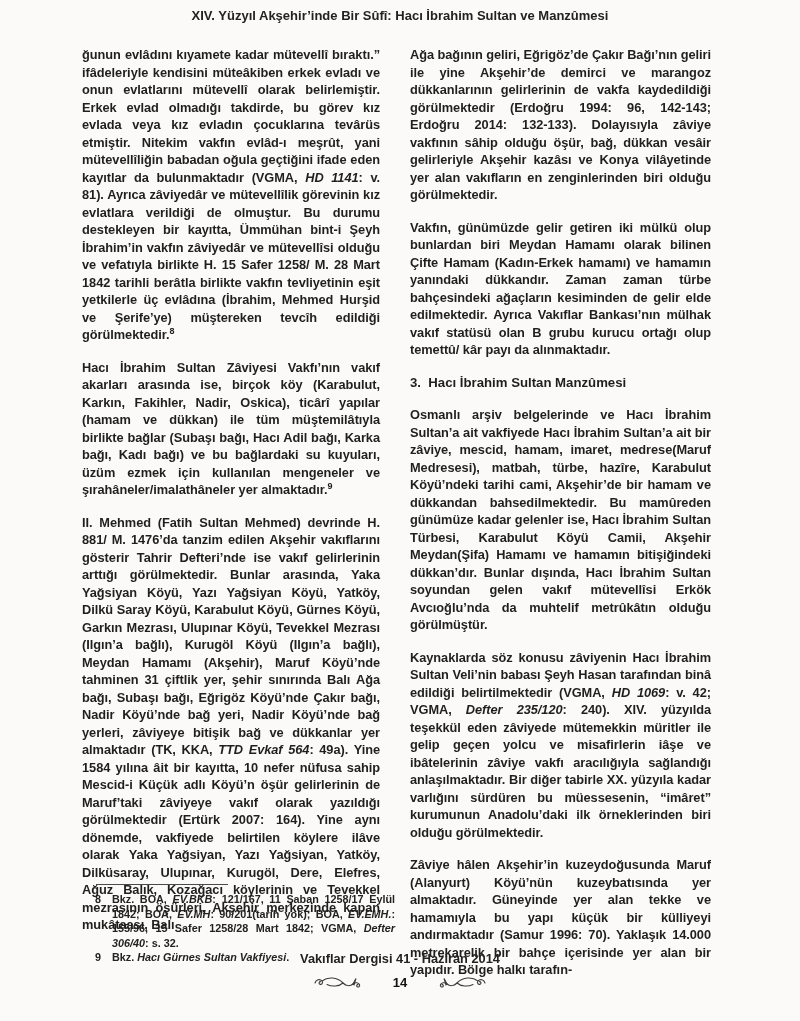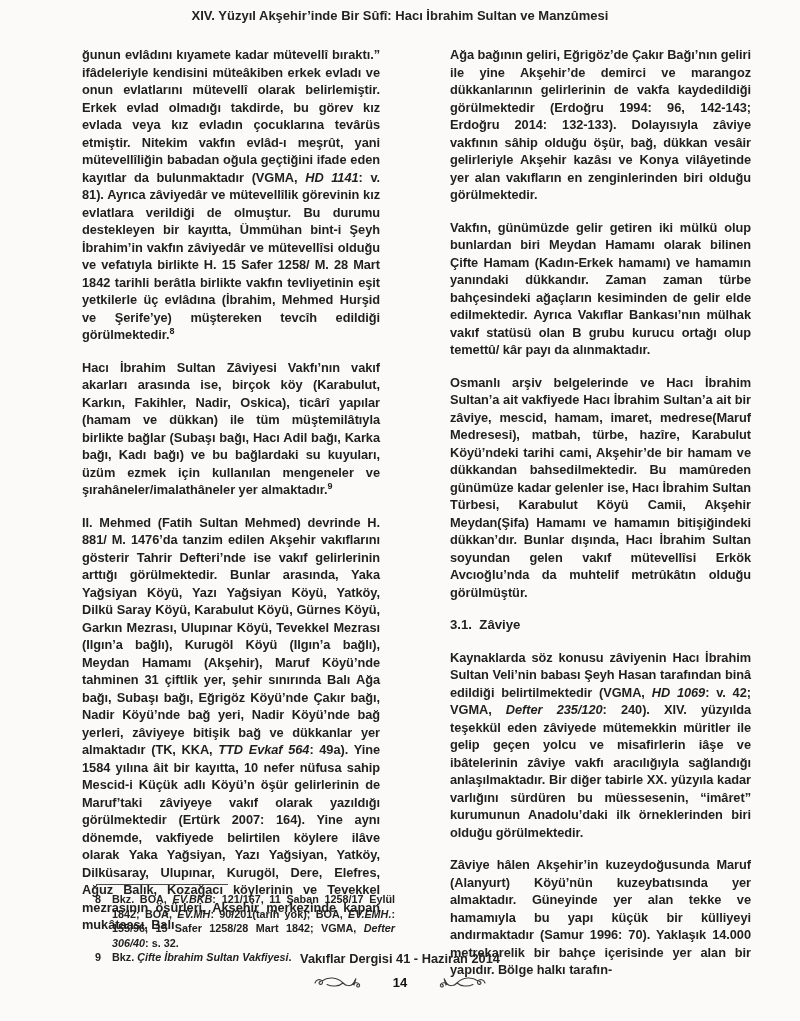--- a/index.html
+++ b/index.html
@@ -12,21 +12,21 @@
   .page{
     position:relative;width:800px;height:1021px;
     background:#fbfaf8;overflow:hidden;font-weight:bold;
   }
   .running-title{
     position:absolute;top:8px;left:0;right:0;
     text-align:center;font-size:13px;color:#222;
   }
   .column{position:absolute;top:46px;}
   .col-left{left:82px;width:298px;}
-  .col-right{left:410px;width:301px;margin-left:40px;}
+  .col-right{left:410px;width:301px;}
   p.body{
     font-size:12.8px;line-height:17.5px;text-align:justify;
     margin:0 0 15px 0;letter-spacing:-0.05px;
   }
   p.heading{
     font-size:13.2px;line-height:17.5px;margin:2px 0 15px 0;
   }
   p.heading b{letter-spacing:0;}
   sup{font-size:9px;vertical-align:super;line-height:0;}
   .footnotes{
@@ -57,36 +57,36 @@
 
   <div class="column col-left">
       <p class="body"><span>ğunun evlâdını kıyamete kadar mütevellî bıraktı.” ifâdeleriyle kendisini müteâkiben erkek evladı ve onun evlatlarını mütevellî olarak belirlemiştir. Erkek evlad olmadığı takdirde, bu görev kız evlada veya kız evladın çocuklarına tevârüs etmiştir. Nitekim vakfın evlâd-ı meşrût, yani mütevellîliğin babadan oğula geçtiğini ifade eden kayıtlar da bulunmaktadır (VGMA, </span><i>HD 1141</i><span>: v. 81). Ayrıca zâviyedâr ve mütevellîlik görevinin kız evlatlara verildiği de olmuştur. Bu durumu destekleyen bir kayıtta, Ümmühan bint-i Şeyh İbrahim’in vakfın zâviyedâr ve mütevellîsi olduğu ve vefatıyla birlikte H. 15 Safer 1258/ M. 28 Mart 1842 tarihli berâtla birlikte vakfın tevliyetinin eşit yetkilerle üç evlâdına (İbrahim, Mehmed Hurşid ve Şerife’ye) müştereken tevcîh edildiği görülmektedir.</span><sup>8</sup></p>
       <p class="body"><span>Hacı İbrahim Sultan Zâviyesi Vakfı’nın vakıf akarları arasında ise, birçok köy (Karabulut, Karkın, Fakihler, Nadir, Oskica), ticârî yapılar (hamam ve dükkan) ile tüm müştemilâtıyla birlikte bağlar (Subaşı bağı, Hacı Adil bağı, Karka bağı, Kadı bağı) ve bu bağlardaki su kuyuları, üzüm ezmek için kullanılan mengeneler ve şırahâneler/imalathâneler yer almaktadır.</span><sup>9</sup></p>
       <p class="body"><span>II. Mehmed (Fatih Sultan Mehmed) devrinde H. 881/ M. 1476’da tanzim edilen Akşehir vakıflarını gösterir Tahrir Defteri’nde ise vakıf gelirlerinin arttığı görülmektedir. Bunlar arasında, Yaka Yağsiyan Köyü, Yazı Yağsiyan Köyü, Yatköy, Dilkü Saray Köyü, Karabulut Köyü, Gürnes Köyü, Garkın Mezrası, Ulupınar Köyü, Tevekkel Mezrası (Ilgın’a bağlı), Kurugöl Köyü (Ilgın’a bağlı), Meydan Hamamı (Akşehir), Maruf Köyü’nde tahminen 31 çiftlik yer, şehir sınırında Balı Ağa bağı, Subaşı bağı, Eğrigöz Köyü’nde Çakır bağı, Nadir Köyü’nde bağ yeri, Nadir Köyü’nde bağ yerleri, zâviyeye bitişik bağ ve dükkanlar yer almaktadır (TK, KKA, </span><i>TTD Evkaf 564</i><span>: 49a). Yine 1584 yılına âit bir kayıtta, 10 nefer nüfusa sahip Mescid-i Küçük adlı Köyü’n öşür gelirlerinin de Maruf’taki zâviyeye vakıf olarak yazıldığı görülmektedir (Ertürk 2007: 164). Yine aynı dönemde, vakfiyede belirtilen köylere ilâve olarak Yaka Yağsiyan, Yazı Yağsiyan, Yatköy, Dilküsaray, Ulupınar, Kurugöl, Dere, Elefres, Ağuz Balık, Kozağacı köylerinin ve Tevekkel mezrasının öşürleri, Akşehir merkezinde kapan mukâtaası, Balı</span></p>
     </div>
 
   <div class="column col-right">
       <p class="body"><span>Ağa bağının geliri, Eğrigöz’de Çakır Bağı’nın geliri ile yine Akşehir’de demirci ve marangoz dükkanlarının gelirlerinin de vakfa kaydedildiği görülmektedir (Erdoğru 1994: 96, 142-143; Erdoğru 2014: 132-133). Dolayısıyla zâviye vakfının sâhip olduğu öşür, bağ, dükkan vesâir gelirleriyle Akşehir kazâsı ve Konya vilâyetinde yer alan vakıfların en zenginlerinden biri olduğu görülmektedir.</span></p>
       <p class="body"><span>Vakfın, günümüzde gelir getiren iki mülkü olup bunlardan biri Meydan Hamamı olarak bilinen Çifte Hamam (Kadın-Erkek hamamı) ve hamamın yanındaki dükkandır. Zaman zaman türbe bahçesindeki ağaçların kesiminden de gelir elde edilmektedir. Ayrıca Vakıflar Bankası’nın mülhak vakıf statüsü olan B grubu kurucu ortağı olup temettû/ kâr payı da alınmaktadır.</span></p>
+      <p class="heading"><span>3.&nbsp;&nbsp;</span><b>Hacı İbrahim Sultan Manzûmesi</b></p>
       <p class="body"><span>Osmanlı arşiv belgelerinde ve Hacı İbrahim Sultan’a ait vakfiyede Hacı İbrahim Sultan’a ait bir zâviye, mescid, hamam, imaret, medrese(Maruf Medresesi), matbah, türbe, hazîre, Karabulut Köyü’ndeki tarihi cami, Akşehir’de bir hamam ve dükkandan bahsedilmektedir. Bu mamûreden günümüze kadar gelenler ise, Hacı İbrahim Sultan Türbesi, Karabulut Köyü Camii, Akşehir Meydan(Şifa) Hamamı ve hamamın bitişiğindeki dükkan’dır. Bunlar dışında, Hacı İbrahim Sultan soyundan gelen vakıf mütevellîsi Erkök Avcıoğlu’nda da muhtelif metrûkâtın olduğu görülmüştür.</span></p>
-      <p class="heading"><span>3.1.&nbsp;&nbsp;</span><b>Zâviye</b></p>
       <p class="body"><span>Kaynaklarda söz konusu zâviyenin Hacı İbrahim Sultan Veli’nin babası Şeyh Hasan tarafından binâ edildiği belirtilmektedir (VGMA, </span><i>HD 1069</i><span>: v. 42; VGMA, </span><i>Defter 235/120</i><span>: 240). XIV. yüzyılda teşekkül eden zâviyede mütemekkin müritler ile gelip geçen yolcu ve misafirlerin iâşe ve ibâtelerinin zâviye vakfı aracılığıyla sağlandığı anlaşılmaktadır. Bir diğer tabirle XX. yüzyıla kadar varlığını sürdüren bu müessesenin, “imâret” kurumunun Anadolu’daki ilk örneklerinden biri olduğu görülmektedir.</span></p>
       <p class="body"><span>Zâviye hâlen Akşehir’in kuzeydoğusunda Maruf (Alanyurt) Köyü’nün kuzeybatısında yer almaktadır. Güneyinde yer alan tekke ve hamamıyla bu yapı küçük bir külliyeyi andırmaktadır (Samur 1996: 70). Yaklaşık 14.000 metrekarelik bir bahçe içerisinde yer alan bir yapıdır. Bölge halkı tarafın-</span></p>
     </div>
 
   <div class="footnotes">
     <div class="fn-rule"></div>
     <div>
         <div class="fn-item">
           <span class="fn-num">8</span>
           <span class="fn-text"><span>Bkz. BOA, </span><i>EV.BKB</i><span>: 121/167, 11 Şaban 1258/17 Eylül 1842; BOA, </span><i>EV.MH</i><span>: 90/201(tarih yok); BOA, </span><i>EV.EMH.</i><span>: 155/96, 15 Safer 1258/28 Mart 1842; VGMA, </span><i>Defter 306/40</i><span>: s. 32.</span></span>
         </div>
         <div class="fn-item">
           <span class="fn-num">9</span>
-          <span class="fn-text"><span>Bkz. </span><i>Çifte İbrahim Sultan Vakfiyesi</i><span>.</span></span>
+          <span class="fn-text"><span>Bkz. </span><i>Hacı Gürnes Sultan Vakfiyesi</i><span>.</span></span>
         </div>
       </div>
   </div>
 
   <div class="footer">
     <div class="journal-line">Vakıflar Dergisi 41 - Haziran 2014</div>
     <div class="page-number-row">
       <span class="ornament orn-left">
         <svg width="50" height="15" viewBox="0 0 50 15">
           <g fill="none" stroke="#3a3a3a" stroke-width="1.1" stroke-linecap="round">

